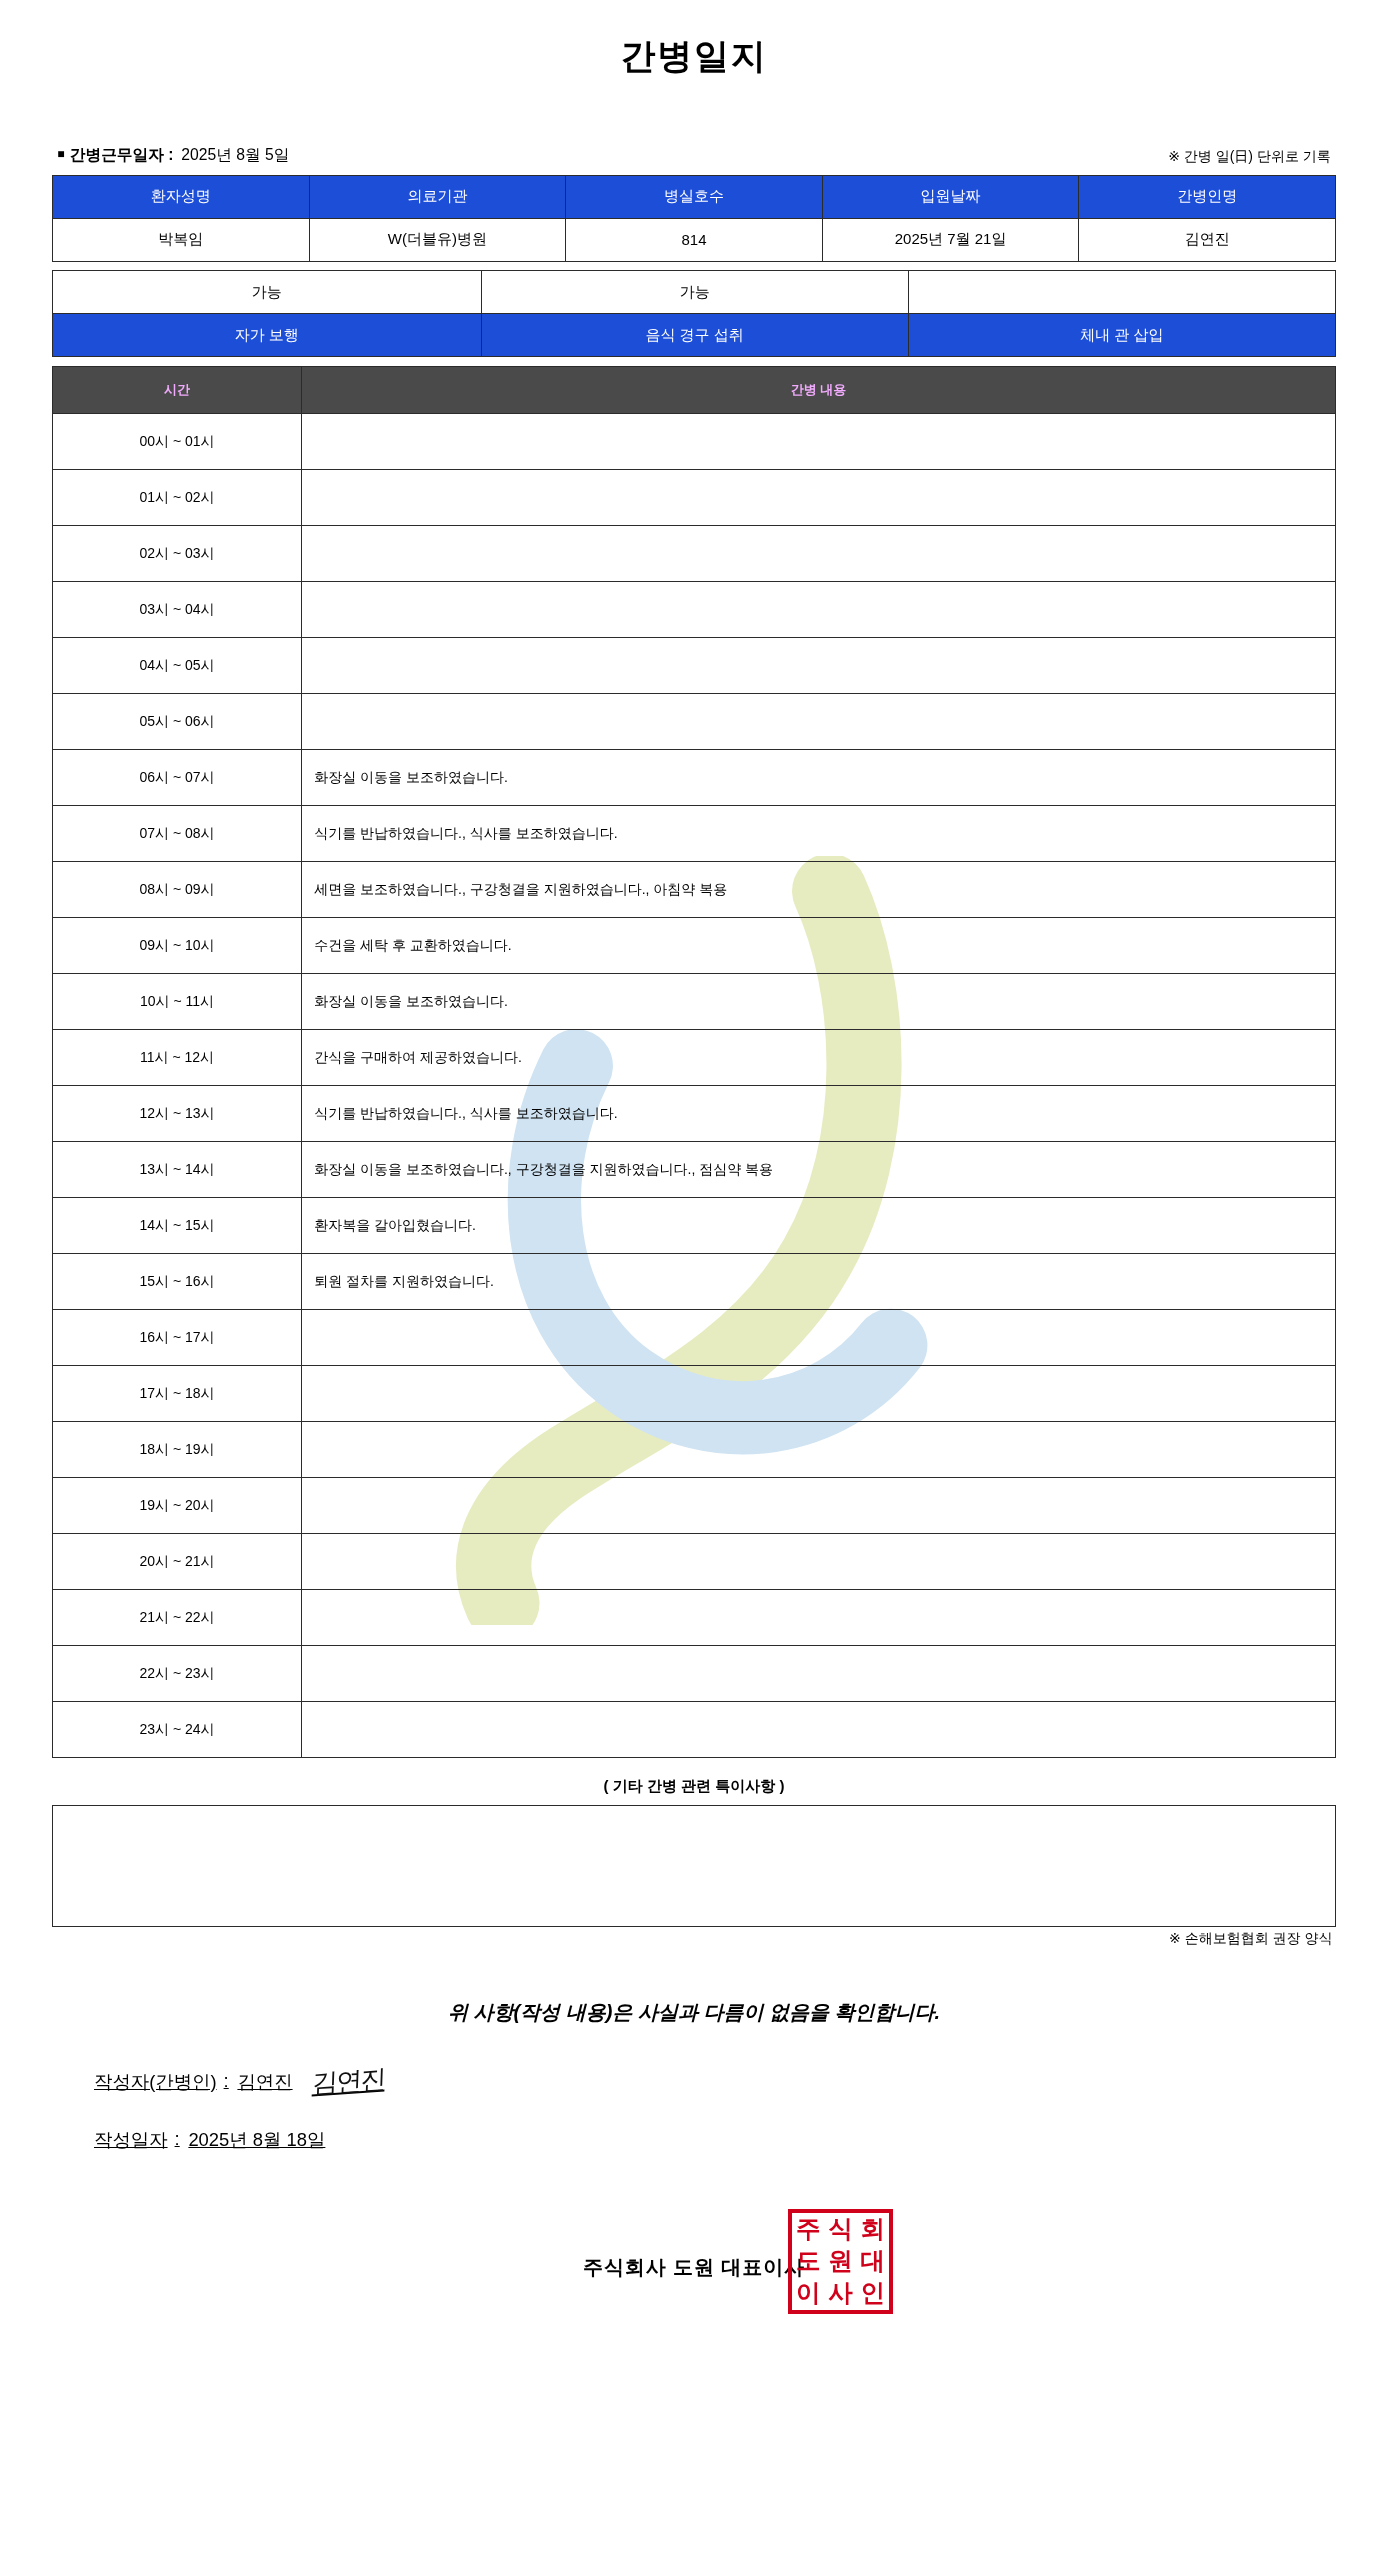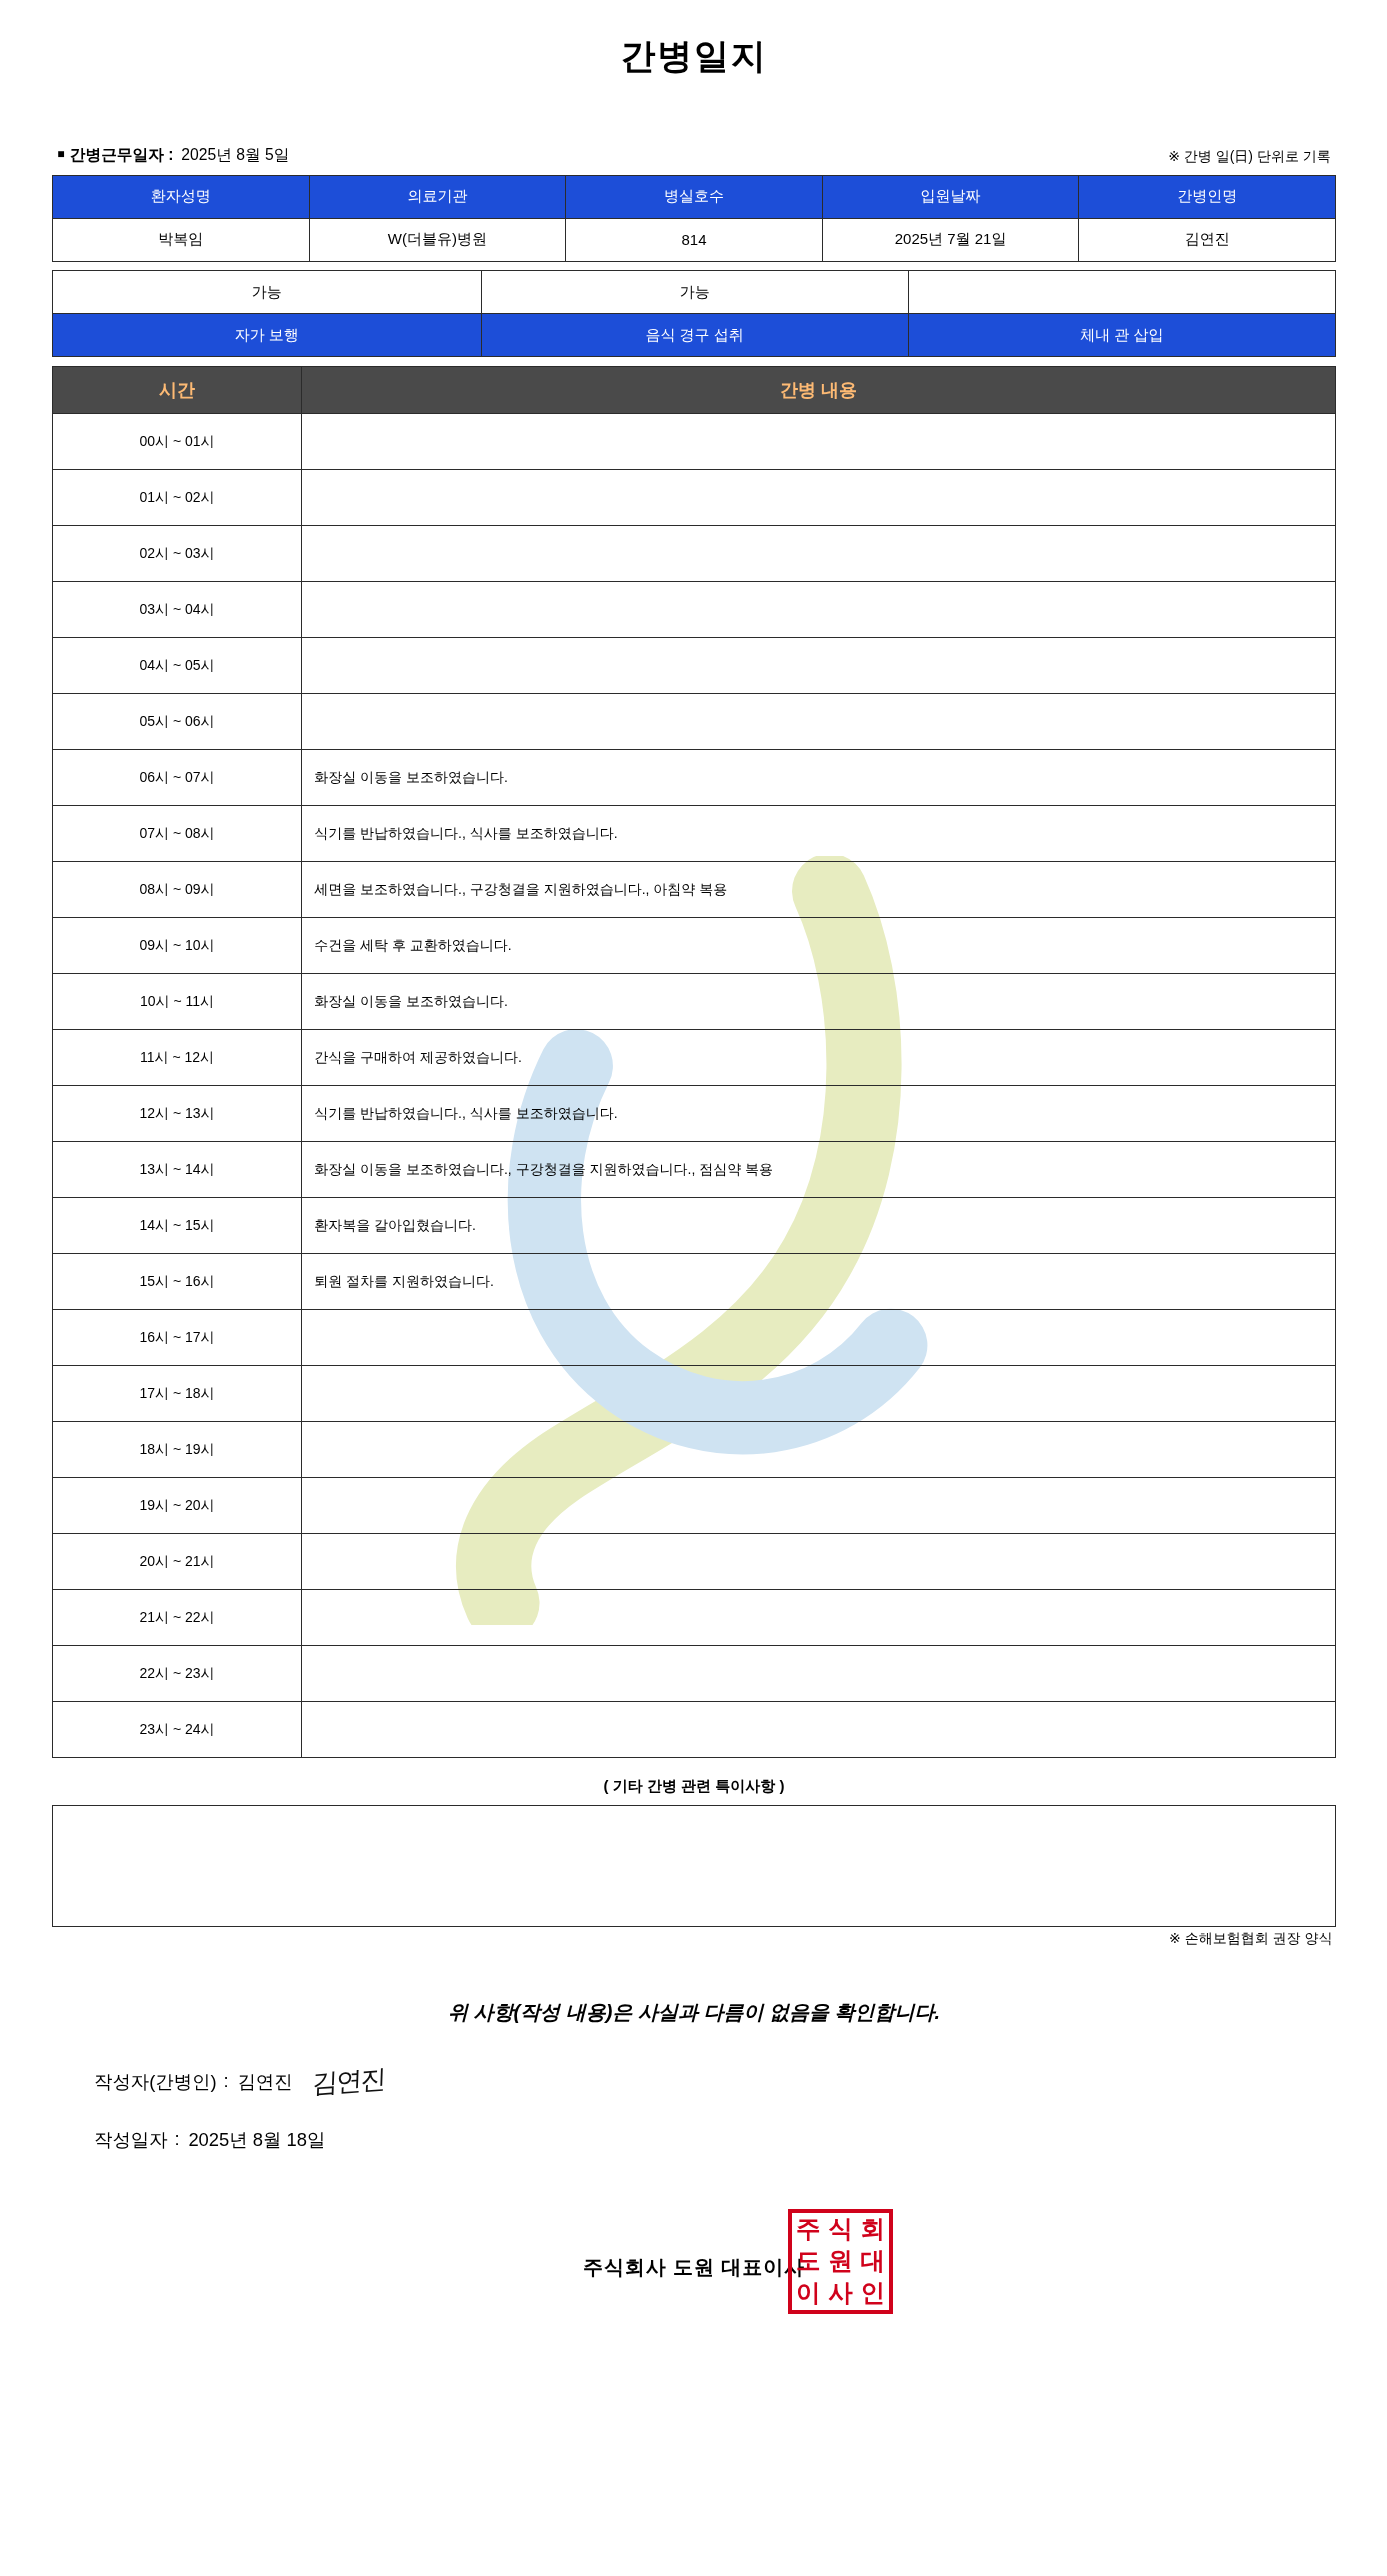--- a/index.html
+++ b/index.html
@@ -102,23 +102,23 @@
     border-collapse: collapse;
     width: 100%;
     table-layout: fixed;
     margin-top: 8.7px;
   }
   table.hours th, table.hours td {
     border: 0.9px solid #2b2b2b;
   }
   table.hours th.hd {
     background: #4a4a4a;
-    color: #fdba74;
-    font-weight: bold;
-    font-size: 18px;
+    color: #f0abfc;
+    font-weight: bold;
+    font-size: 13px;
     height: 44px;
     text-align: center;
   }
   table.hours td.time {
     width: 249px;
     text-align: center;
     font-size: 14px;
     height: 53px;
     background: rgba(255,255,255,0.0);
   }
@@ -155,20 +155,21 @@
     font-size: 20px;
     font-weight: bold;
     margin-top: 51px;
     font-style: italic;
   }
 
   .sign-block {
     margin-top: 38px;
     padding-left: 42px;
     font-size: 18.4px;
+    text-decoration: underline;
   }
   .sign-row {
     display: flex;
     align-items: center;
     margin-bottom: 23px;
     position: relative;
     height: 35px;
   }
   .sign-row .lbl { margin-right: 7px; }
   .sign-row .val { margin-left: 8.7px; }

